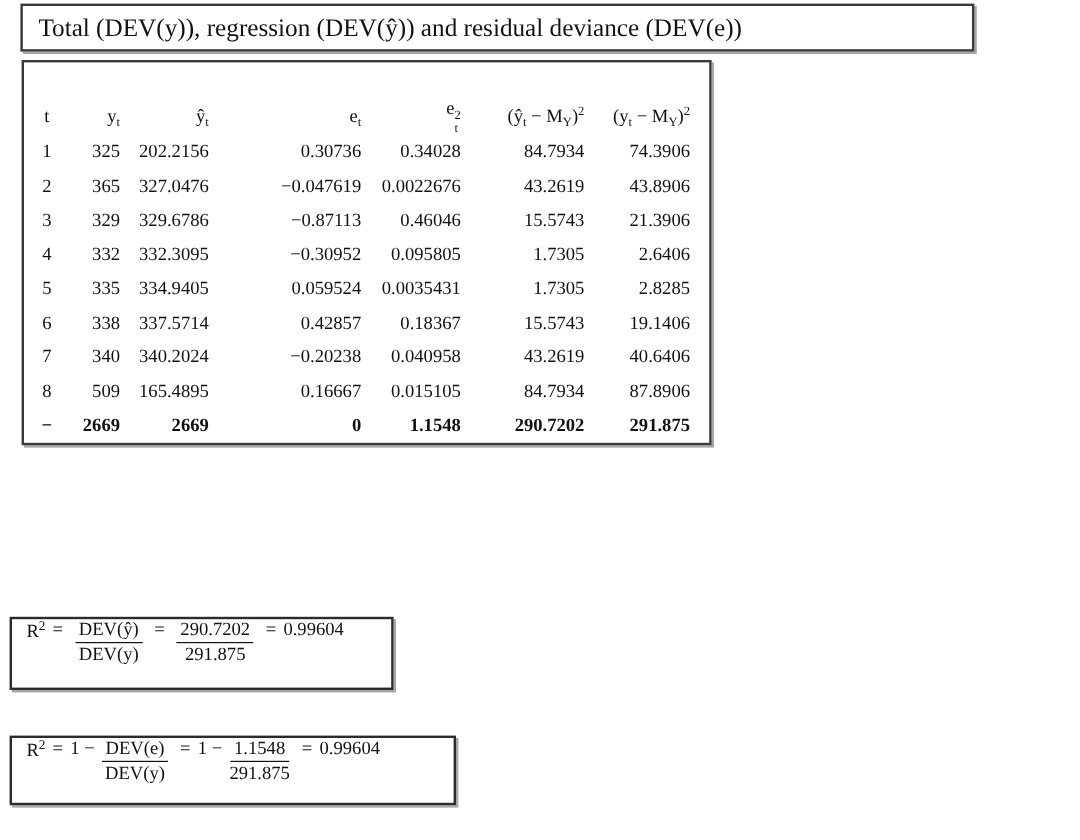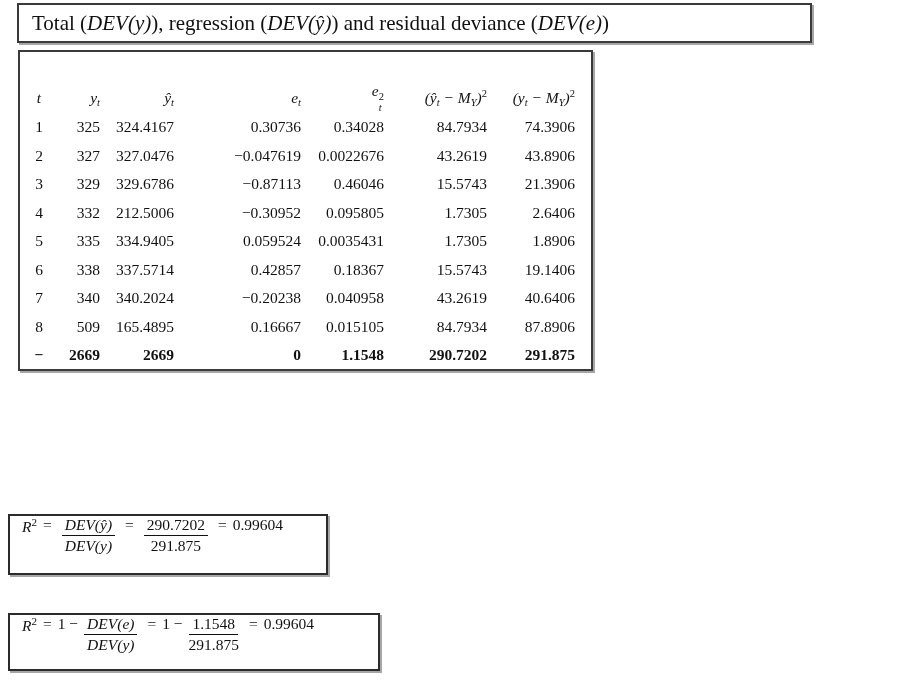--- a/index.html
+++ b/index.html
@@ -13,21 +13,21 @@
     border:2px solid #3a3a3a;
     box-shadow:2px 2px 0 #a6a6a6;
     box-sizing:border-box;
   }
   
   .title-box{
     left:17px;top:3px;width:795px;height:40px;
     display:flex;align-items:center;padding-left:13px;
     font-size:21px;white-space:nowrap;
   }
-  .it{font-style:italic;}
+  .it{}
   .up{font-style:normal;}
   
   .table-box{left:18px;top:50px;width:575px;height:321px;}
   table.dev{
     border-collapse:collapse;table-layout:fixed;
     margin-top:30px;margin-left:4px;width:551px;
     font-size:15.5px;
   }
   table.dev col.c1{width:30px;}
   table.dev col.c2{width:46px;}
@@ -94,61 +94,61 @@
               <span class="it">t</span>
             </span></th>
         <th><span class="it">(ŷ</span><sub class="it">t</sub><span class="it"> − M</span><sub class="it">Y</sub><span class="it">)</span><sup class="up">2</sup></th>
         <th><span class="it">(y</span><sub class="it">t</sub><span class="it"> − M</span><sub class="it">Y</sub><span class="it">)</span><sup class="up">2</sup></th>
       </tr>
     </thead>
     <tbody>
         <tr>
           <td>1</td>
           <td>325</td>
-          <td>324.4167</td>
+          <td>202.2156</td>
           <td>0.30736</td>
           <td>0.34028</td>
           <td>84.7934</td>
           <td>74.3906</td>
         </tr>
         <tr>
           <td>2</td>
-          <td>327</td>
+          <td>365</td>
           <td>327.0476</td>
           <td>−0.047619</td>
           <td>0.0022676</td>
           <td>43.2619</td>
           <td>43.8906</td>
         </tr>
         <tr>
           <td>3</td>
           <td>329</td>
           <td>329.6786</td>
           <td>−0.87113</td>
           <td>0.46046</td>
           <td>15.5743</td>
           <td>21.3906</td>
         </tr>
         <tr>
           <td>4</td>
           <td>332</td>
-          <td>212.5006</td>
+          <td>332.3095</td>
           <td>−0.30952</td>
           <td>0.095805</td>
           <td>1.7305</td>
           <td>2.6406</td>
         </tr>
         <tr>
           <td>5</td>
           <td>335</td>
           <td>334.9405</td>
           <td>0.059524</td>
           <td>0.0035431</td>
           <td>1.7305</td>
-          <td>1.8906</td>
+          <td>2.8285</td>
         </tr>
         <tr>
           <td>6</td>
           <td>338</td>
           <td>337.5714</td>
           <td>0.42857</td>
           <td>0.18367</td>
           <td>15.5743</td>
           <td>19.1406</td>
         </tr>

